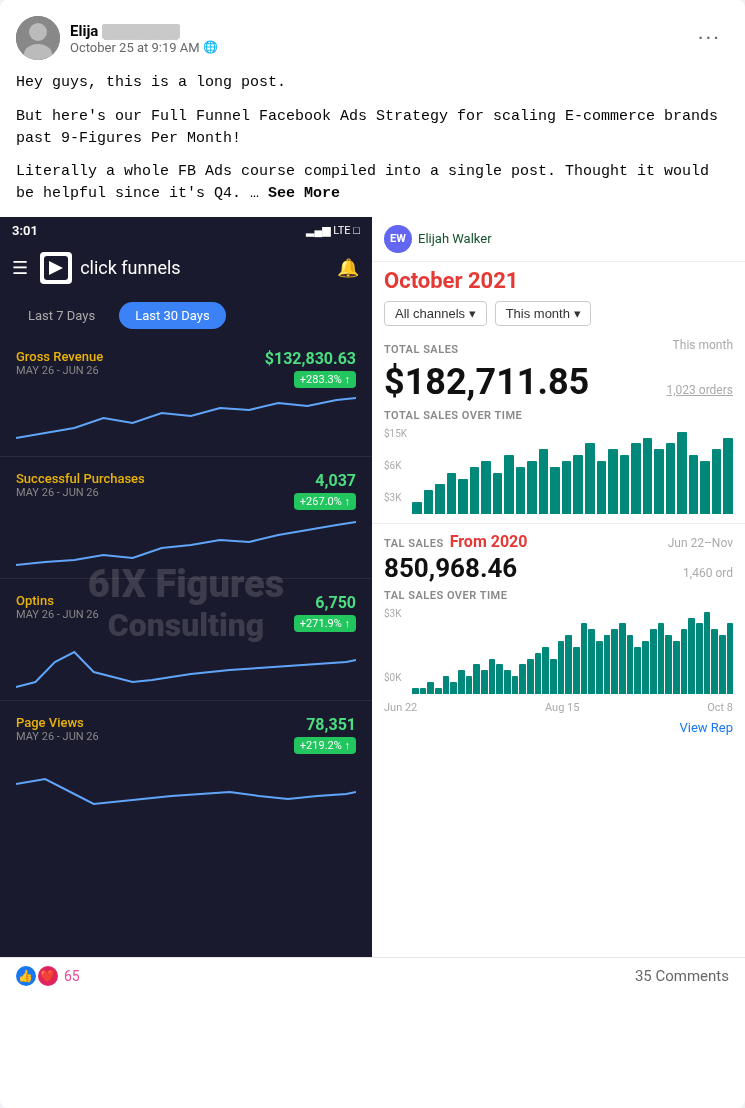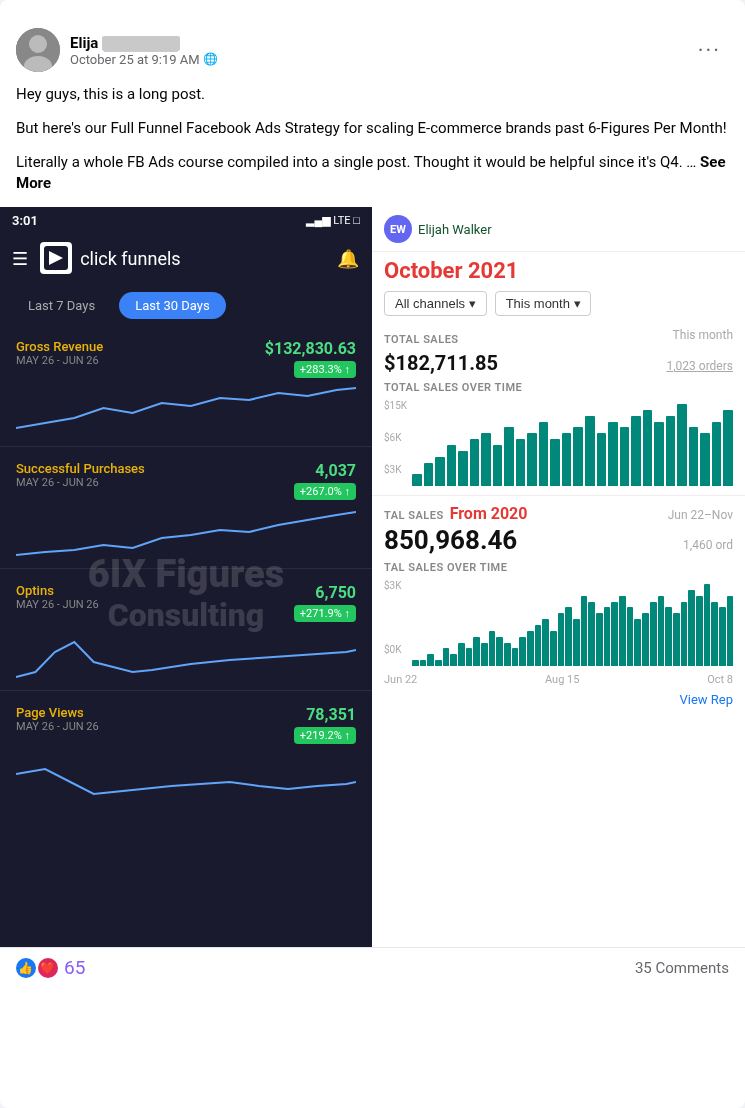--- a/index.html
+++ b/index.html
@@ -14,21 +14,21 @@
     .card {
       width: 745px;
       background: #fff;
       border-radius: 8px;
       overflow: hidden;
     }
     
     .post-header {
       display: flex;
       align-items: center;
-      padding: 28px 16px 8px;
+      padding: 16px 16px 8px;
       position: relative;
     }
     .avatar {
       width: 44px;
       height: 44px;
       border-radius: 50%;
       background: #888;
       overflow: hidden;
       flex-shrink: 0;
       display: flex;
@@ -70,21 +70,21 @@
       padding: 4px 8px;
       letter-spacing: 2px;
     }
     
     .post-text {
       padding: 4px 16px 12px;
       font-size: 15px;
       color: #050505;
       line-height: 1.45;
     }
-    .post-text p { margin-bottom: 12px; }
+    .post-text p { margin-bottom: 12px; font-family: Liberation Mono, monospace; }
     .post-text p:last-child { margin-bottom: 0; }
     .see-more { color: #050505; font-weight: 700; cursor: pointer; }
     
     .post-images {
       display: flex;
       width: 100%;
       height: 740px;
       overflow: hidden;
     }
     .left-panel {
@@ -298,21 +298,21 @@
       color: #888;
       letter-spacing: 0.5px;
       text-transform: uppercase;
     }
     .rp-section-meta {
       font-size: 12px;
       color: #aaa;
       float: right;
     }
     .rp-main-value {
-      font-size: 20px;
+      font-size: 36px;
       font-weight: 700;
       color: #111;
       padding: 0 12px;
     }
     .rp-sub-value {
       font-size: 12px;
       color: #aaa;
       text-align: right;
       padding-right: 12px;
     }
@@ -373,22 +373,22 @@
       border-radius: 50%;
       background: #e0245e;
       display: inline-flex;
       align-items: center;
       justify-content: center;
       font-size: 12px;
       color: #fff;
       margin-left: -4px;
     }
     .reaction-count {
-      font-size: 19px;
-      color: #8b5cf6;
+      font-size: 14px;
+      color: #ec4899;
     }
     .comments-count {
       font-size: 15px;
       color: #65676b;
       cursor: pointer;
     }
     .cf-section-divider {
       height: 1px;
       background: rgba(255,255,255,0.08);
       margin: 4px 0;
@@ -417,21 +417,21 @@
       <div class="header-meta">
         <span>October 25 at 9:19 AM</span>
         <span class="globe-icon">🌐</span>
       </div>
     </div>
     <div class="more-btn">···</div>
   </div>
 
   <div class="post-text">
     <p>Hey guys, this is a long post.</p>
-    <p>But here's our Full Funnel Facebook Ads Strategy for scaling E-commerce brands past 6-Figures Per Month!</p>
+    <p>But here's our Full Funnel Facebook Ads Strategy for scaling E-commerce brands past 9-Figures Per Month!</p>
     <p>
       <span>Literally a whole FB Ads course compiled into a single post. Thought it would be helpful since it's Q4. …</span>
       <span class="see-more">See More</span>
     </p>
   </div>
 
   <div class="post-images">
 
     <div class="left-panel">
 

